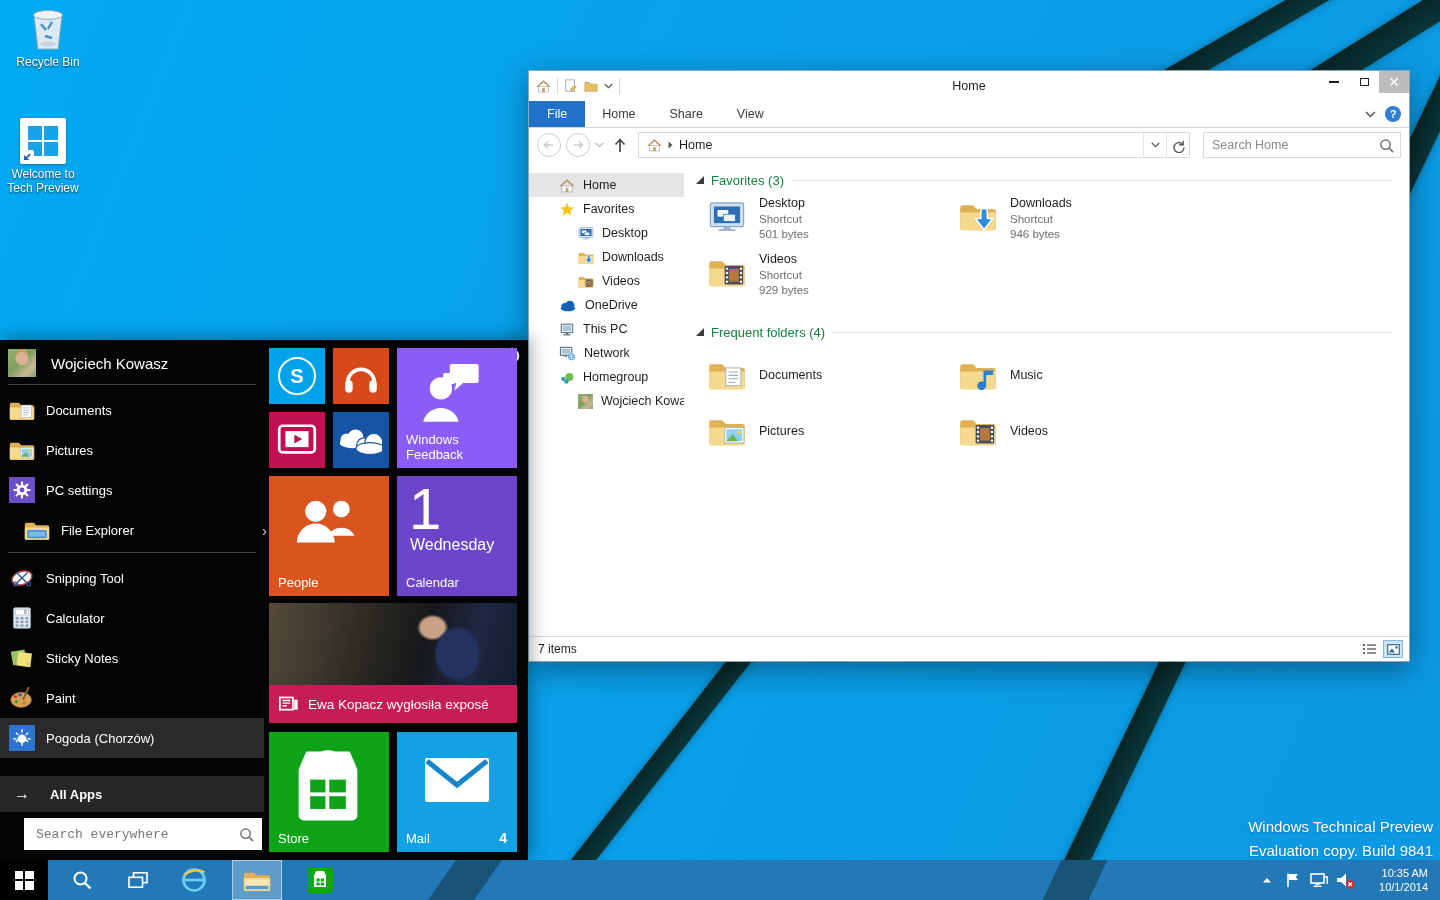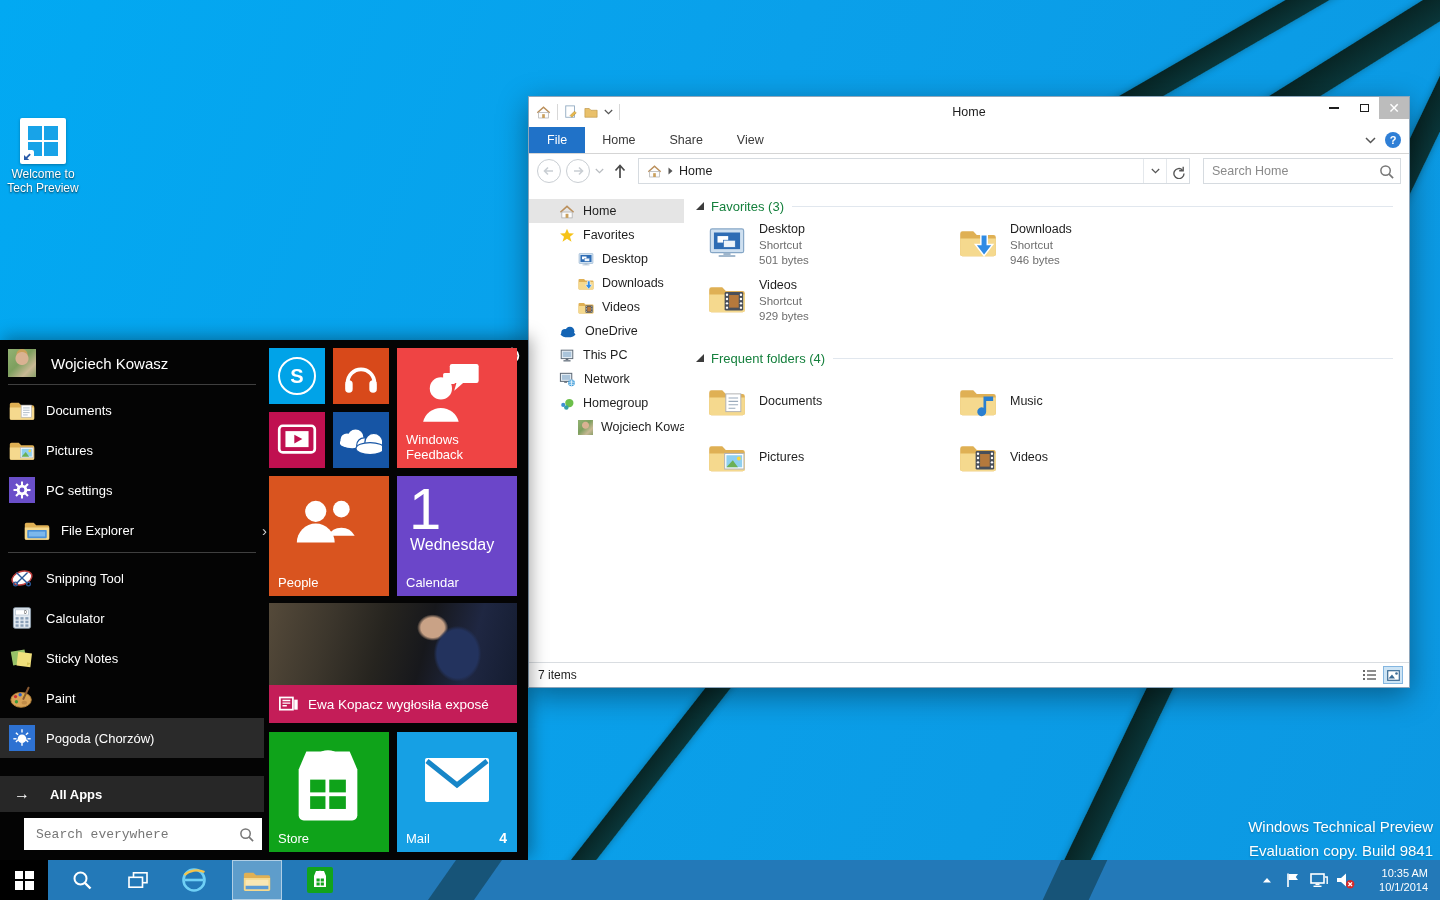--- a/index.html
+++ b/index.html
@@ -17,21 +17,21 @@
   .dt-icon .lbl{margin-top:3px;line-height:14px;}
   .welcome-tile{width:46px;height:46px;background:#fff;border-radius:2px;position:relative;display:flex;align-items:center;justify-content:center;box-shadow:0 1px 3px rgba(0,0,0,.3);}
   .winlogo{display:grid;grid-template-columns:1fr 1fr;grid-template-rows:1fr 1fr;gap:2px;}
   .winlogo i{display:block;background:#18a3e8;}
   .shortcut-arrow{position:absolute;left:1px;bottom:1px;width:13px;height:13px;background:#fff;border-radius:2px;display:flex;align-items:center;justify-content:center;}
 
   
   .watermark{position:absolute;right:7px;top:815px;text-align:right;color:#fff;font-size:15px;line-height:24px;text-shadow:0 1px 2px rgba(0,0,0,.25);}
 
   
-  .window{position:absolute;left:528px;top:96px;width:882px;height:592px;background:#fff;border:1px solid #8ea6bb;box-shadow:0 8px 28px rgba(0,0,0,.38);box-sizing:border-box;}
+  .window{position:absolute;left:528px;top:70px;width:882px;height:592px;background:#fff;border:1px solid #8ea6bb;box-shadow:0 8px 28px rgba(0,0,0,.38);box-sizing:border-box;}
   .titlebar{position:relative;height:30px;background:#fff;}
   .qat{position:absolute;left:7px;top:0;height:30px;display:flex;align-items:center;gap:6px;}
   .qat .sep{width:1px;height:16px;background:#d8d8d8;}
   .title{position:absolute;left:0;right:0;top:0;height:30px;text-align:center;line-height:30px;font-size:12.5px;color:#1e1e1e;}
   .controls{position:absolute;right:0;top:0;display:flex;}
   .wc{width:30px;height:22px;display:flex;align-items:center;justify-content:center;}
   .wc-min i{width:10px;height:1.6px;background:#1e1e1e;display:block;}
   .wc-max i{width:9px;height:8px;border:1.4px solid #1e1e1e;display:block;box-sizing:border-box;}
   .wc-close{background:#bcbcbc;color:#fff;font-size:14px;line-height:1;}
   .tabsrow{position:relative;height:26px;display:flex;align-items:stretch;border-bottom:1px solid #d5d5d5;}
@@ -277,20 +277,29 @@
     </g>
   </defs>
 </svg>
 
 <div class="desktop">
   <div class="stripe s1"></div>
   <div class="stripe s2"></div>
   <div class="stripe s3"></div>
   <div class="stripe s4"></div>
 
+  <div class="dt-icon" style="left:5px;top:6px;">
+    <svg width="42" height="46" viewBox="0 0 42 46">
+      <path d="M7 9 L35 9 L31 43 L11 43 Z" fill="#dce9f2" stroke="#93abbc" stroke-width="1"></path>
+      <ellipse cx="21" cy="9" rx="14.5" ry="4.4" fill="#eef5fa" stroke="#93abbc" stroke-width="1"></ellipse>
+      <path d="M14 18 l5 6 M25 16 l-4 7 M18 30 l7 2" stroke="#4a90c8" stroke-width="2.4" fill="none"></path>
+      <ellipse cx="21" cy="38" rx="8" ry="2.4" fill="#c2d4e0"></ellipse>
+    </svg>
+    <div class="lbl">Recycle Bin</div>
+  </div>
 
   <div class="dt-icon" style="left:0px;top:118px;">
     <div class="welcome-tile">
       <div class="winlogo" style="width:30px;height:30px;">
           <i></i>
           <i></i>
           <i></i>
           <i></i>
         </div>
       <div class="shortcut-arrow">
@@ -717,21 +726,21 @@
 
     <div class="tiles">
       <div class="tile t-sk" style="background: rgb(0, 163, 232);">
         <div class="skype-ring">S</div>
       </div>
       <div class="tile t-mu" style="background: rgb(216, 73, 26);">
         <svg width="40" height="38" viewBox="0 0 48 44">
             <use href="#g-headphones"></use>
           </svg>
       </div>
-      <div class="tile t-fb" style="background: #ef4444;">
+      <div class="tile t-fb" style="background: #8b5cf6;">
         <svg class="fb-glyph" width="58" height="60" viewBox="0 0 52 54">
             <use href="#g-feedback"></use>
           </svg>
         <div class="t-label" style="width:90px;">Windows Feedback</div>
       </div>
       <div class="tile t-vi" style="background: rgb(192, 16, 80);">
         <svg width="40" height="32" viewBox="0 0 44 36">
           <rect x="2" y="2" width="40" height="30" rx="4" fill="none" stroke="#fff" stroke-width="3"></rect>
           <rect x="9" y="8" width="26" height="18" fill="#fff"></rect>
           <path d="M19 12 v10 l9-5 z" fill="#c01050"></path>

